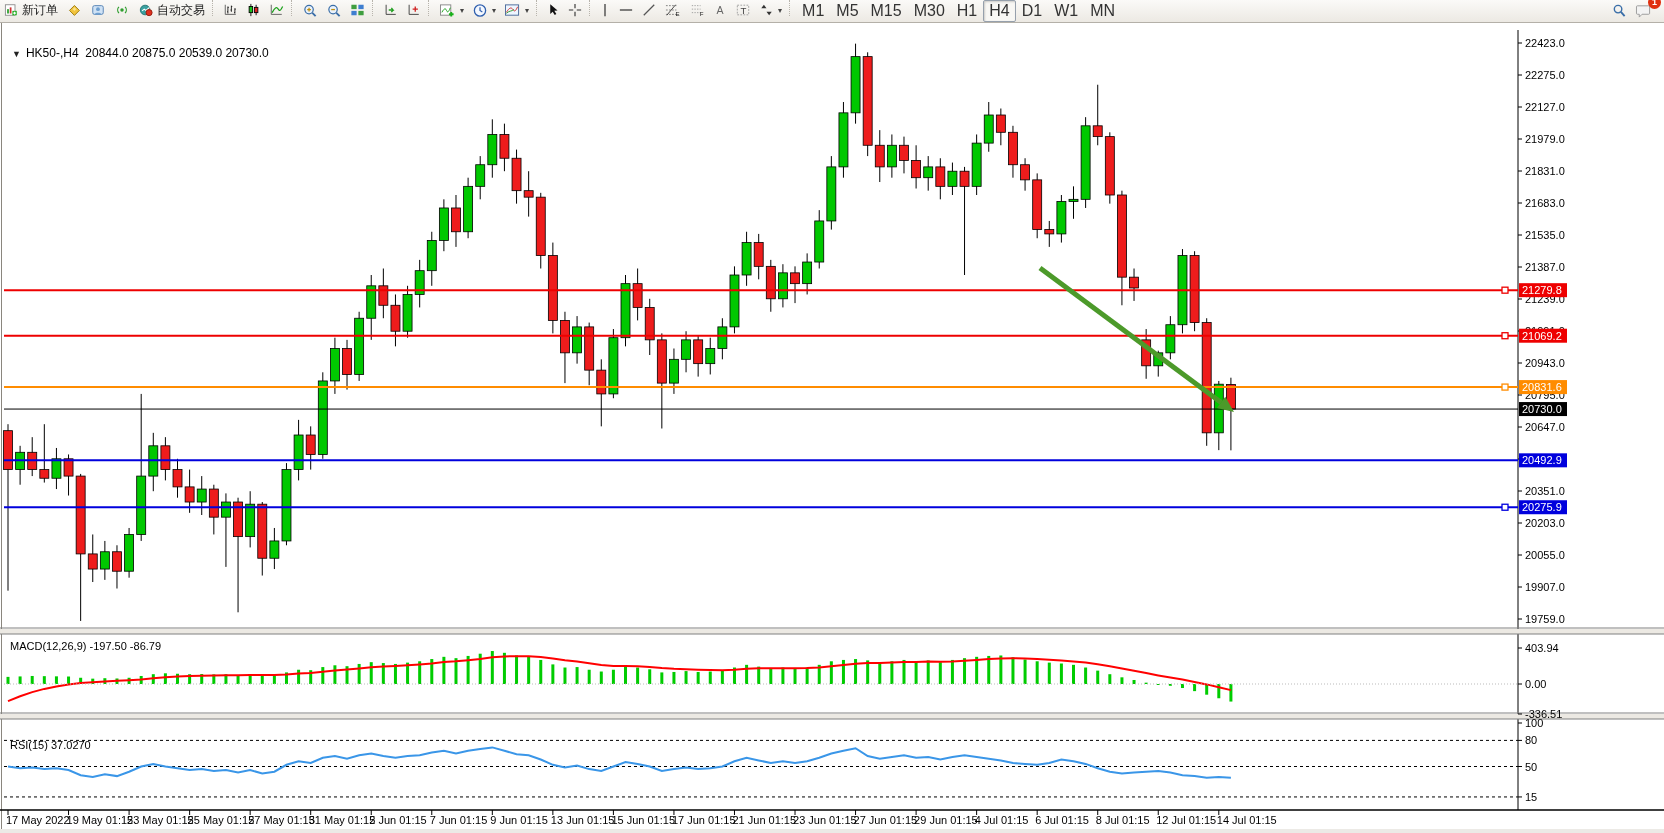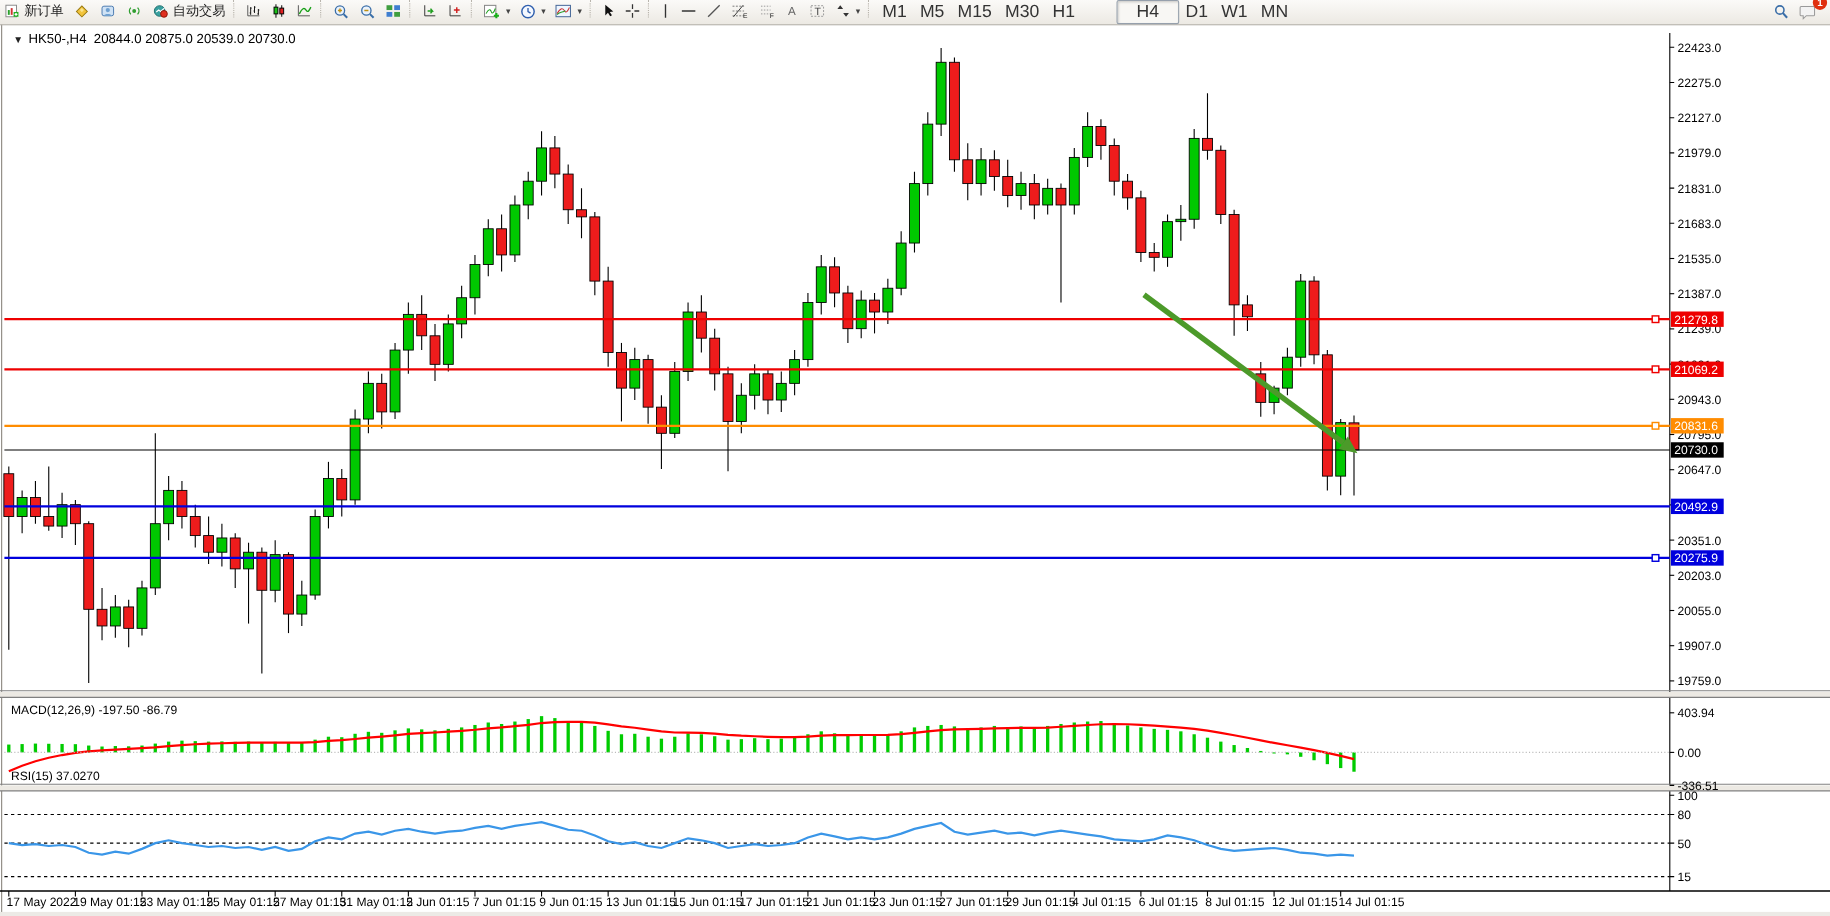--- a/index.html
+++ b/index.html
@@ -5,32 +5,32 @@
   html,body{margin:0;padding:0;background:#fff;width:1664px;height:833px;overflow:hidden;
     font-family:"Liberation Sans",sans-serif;-webkit-font-smoothing:none;}
   
   .toolbar{position:absolute;left:0;top:0;width:1664px;height:22px;
     background:linear-gradient(#fbfaf8,#ecE9e3);border-bottom:1px solid #b4b0a8;
     display:flex;font-size:12px;color:#222;z-index:10;}
   .tbtn{height:20px;padding:0 4px;display:inline-flex;align-items:center;gap:3px;cursor:default;}
   .sep{width:3px;height:16px;margin:0 3px;border-left:1px dotted #b8b4ac;}
   .caret{font-size:8px;color:#444;margin-left:1px;}
   .tf{padding:2px 6px;font-size:16px;color:#333;}
-  .tf.active{background:#f8f7f4;border:1px solid #96a0ac;border-radius:2px;padding:1px 17px;
-    box-shadow:inset 1px 1px 2px rgba(0,0,0,.18);margin-left:32px;}
+  .tf.active{background:#f8f7f4;border:1px solid #96a0ac;border-radius:2px;padding:1px 5px;
+    box-shadow:inset 1px 1px 2px rgba(0,0,0,.18);}
   .spacer{flex:1;}
   .badge{position:absolute;top:-4px;right:-5px;background:#e03010;color:#fff;border-radius:50%;
     width:13px;height:13px;font-size:9px;line-height:13px;text-align:center;font-weight:bold;}
   
   .chartwrap{position:absolute;left:0;top:22px;width:1664px;height:811px;background:#fff;}
   svg{display:block;}
   .overlay{position:absolute;font-size:11px;color:#000;white-space:nowrap;z-index:5;}
-  #chart-header{left:12px;top:6px;font-size:12px;}
+  #chart-header{left:12px;top:24px;font-size:12px;}
   #macd-label{left:10px;top:618px;text-align:center;}
-  #rsi-label{left:10px;top:678px;}
+  #rsi-label{left:10px;top:717px;}
   .tri{font-size:9px;color:#222;margin-right:5px;}
 </style>
 </head>
 <body>
 
 <div class="toolbar">
   <div class="tbtn">
     <svg width="15" height="14" viewBox="0 0 16 16">
         <rect x="1" y="2" width="11" height="12" fill="#fff" stroke="#888"></rect>
         <rect x="3" y="7" width="2" height="5" fill="#2aa02a"></rect>

